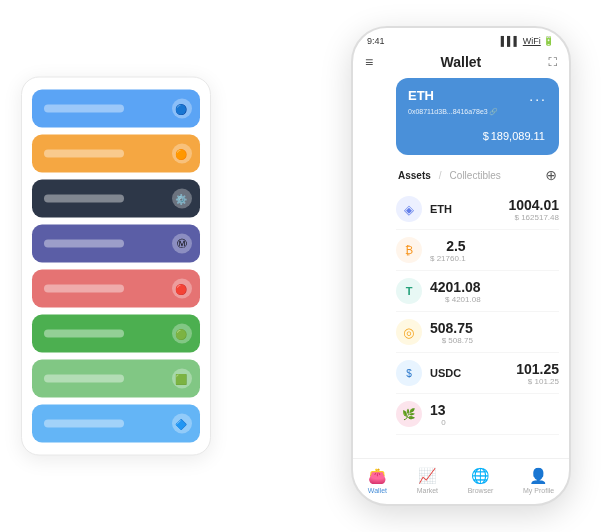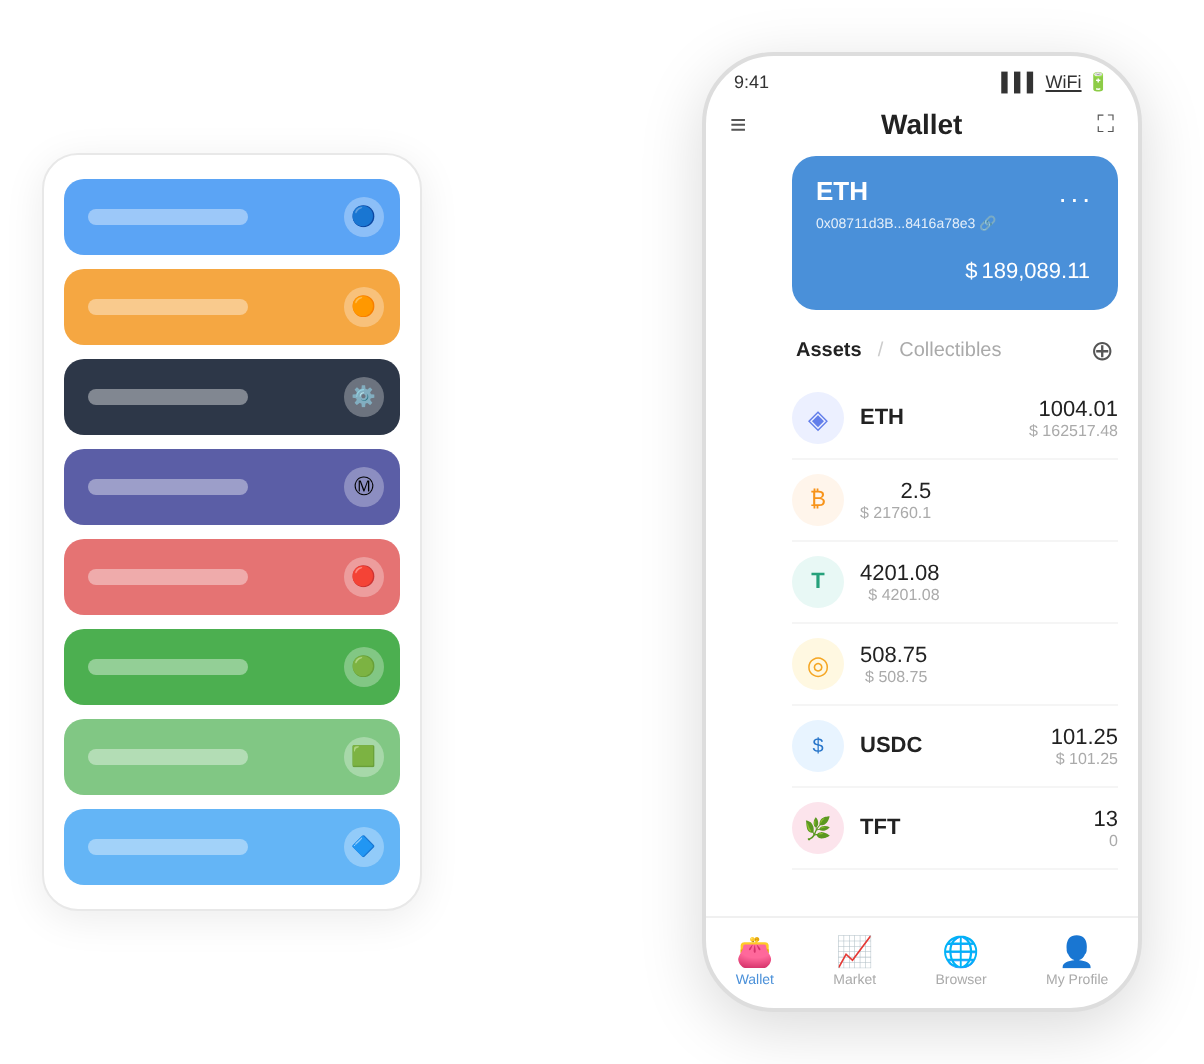--- a/index.html
+++ b/index.html
@@ -261,22 +261,22 @@
       font-size: 11px;
       font-weight: 600;
       color: #222;
     }
 
     .asset-values {
       text-align: right;
     }
 
     .asset-amount {
-      font-size: 11px;
-      font-weight: 400;
+      font-size: 14px;
+      font-weight: 700;
       color: #222;
     }
 
     .asset-usd {
       font-size: 8px;
       color: #aaa;
     }
 
     
     .bottom-nav {
@@ -441,21 +441,20 @@
           <div class="asset-icon icon-usdc" style="font-size:10px;">$</div>
           <span class="asset-name">USDC</span>
           <div class="asset-values">
             <div class="asset-amount">101.25</div>
             <div class="asset-usd">$ 101.25</div>
           </div>
         </div>
 
         <div class="asset-row">
           <div class="asset-icon icon-tft" style="font-size:11px;">🌿</div>
-          <span class="asset-name">TFT</span>
           <div class="asset-values">
             <div class="asset-amount">13</div>
             <div class="asset-usd">0</div>
           </div>
         </div>
 
       </div>
 
     </div>
 

